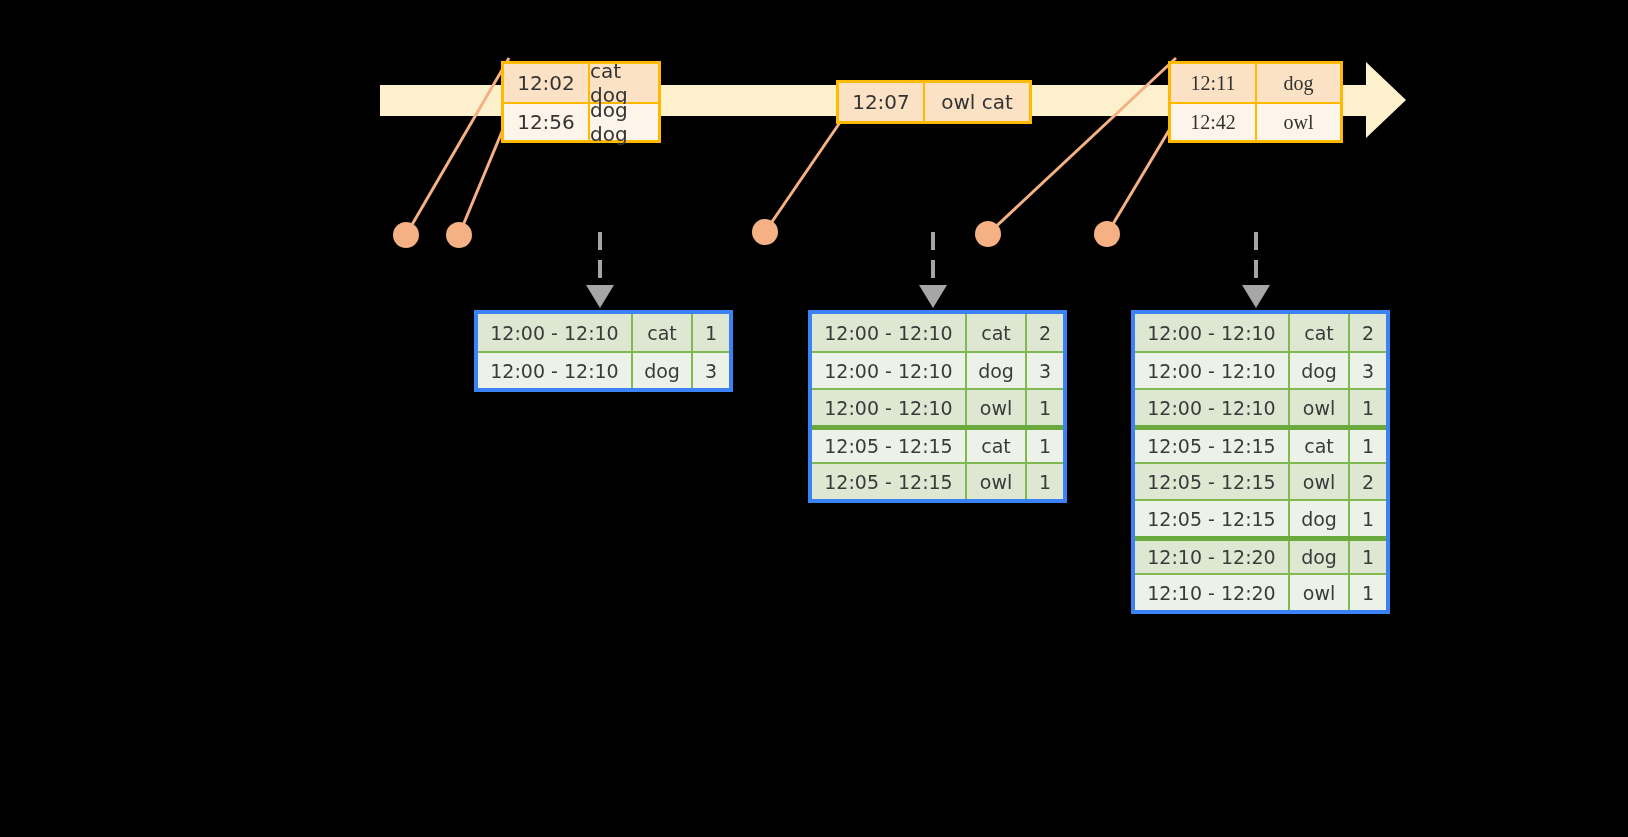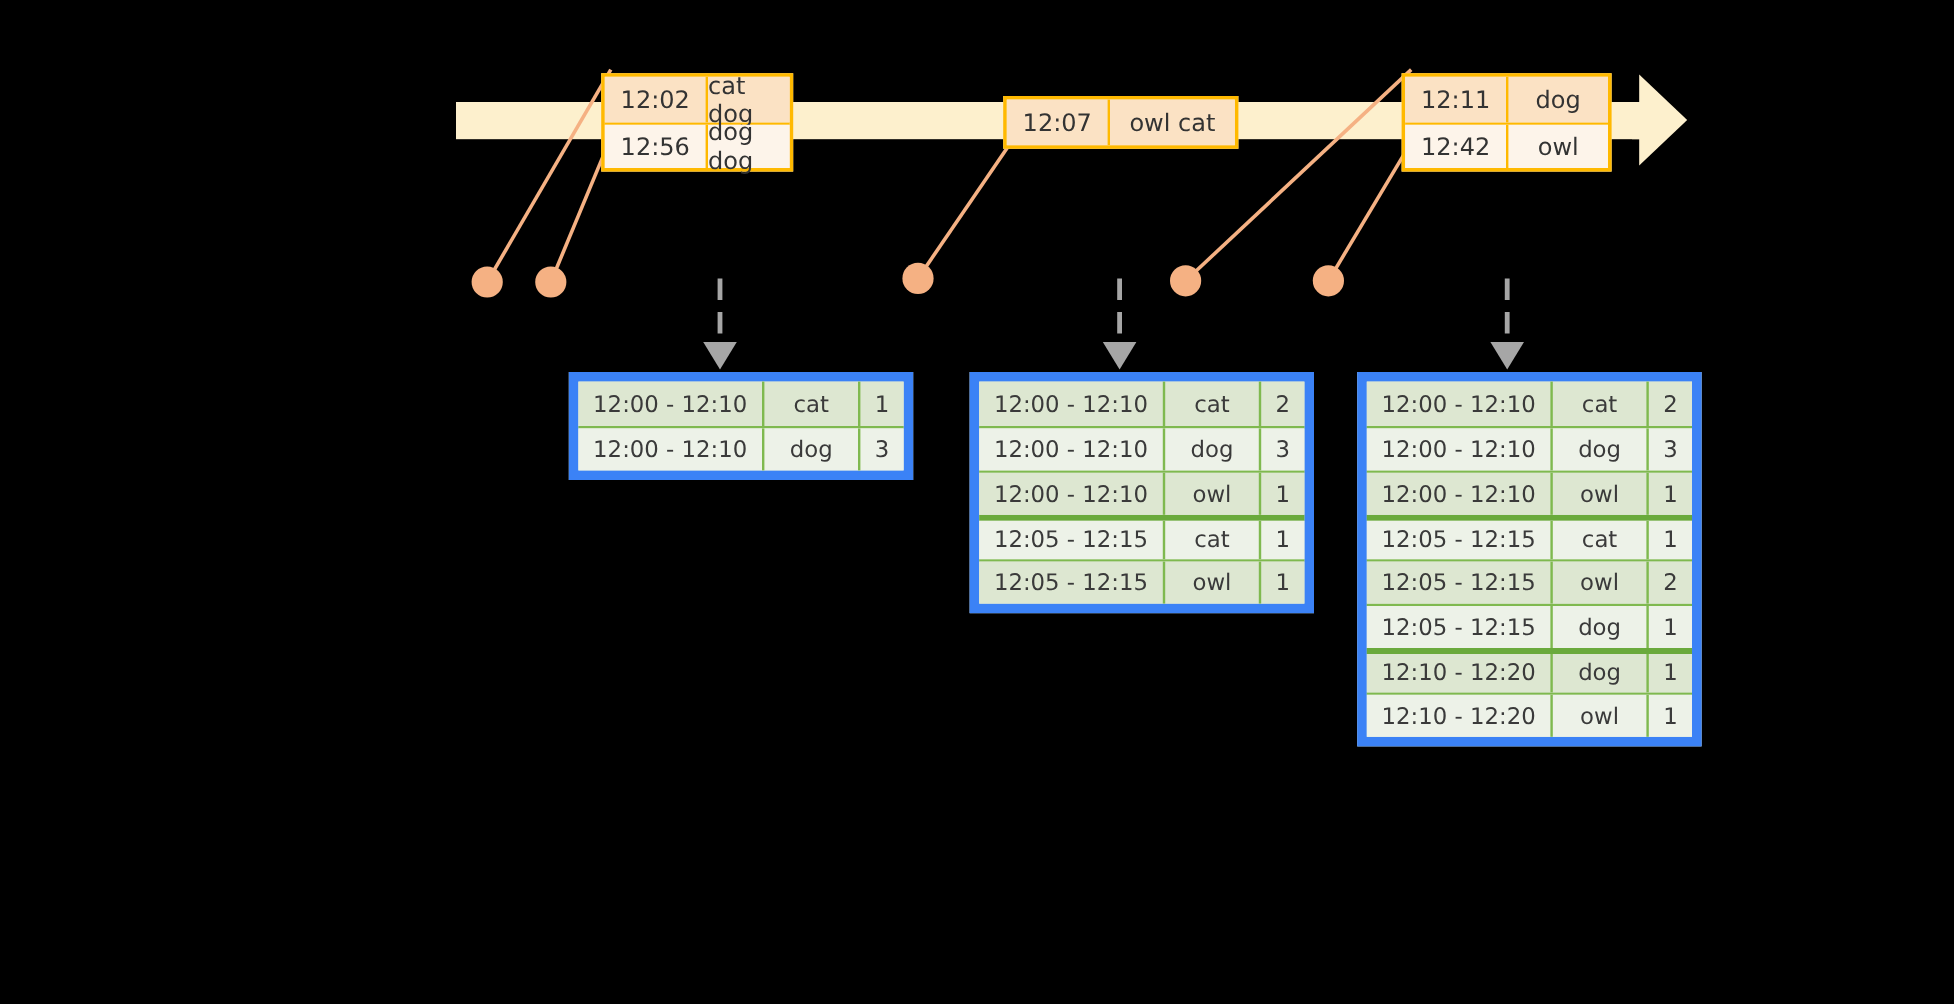--- a/index.html
+++ b/index.html
@@ -70,40 +70,40 @@
     background: #fbe2c4;
     box-sizing: border-box;
   }
   .ev-time { width: 84px; }
   .ev-words { flex: 1; border-left: 2px solid #ffb900; }
 
   #event-box-1 { left: 501px; top: 61px; width: 160px; }
   #event-box-1 .ev-words { width: 112px; }
   #event-box-2 { left: 836px; top: 80px; width: 196px; }
   #event-box-2 .ev-words { width: 112px; }
-  #event-box-3 { left: 1168px; top: 61px; width: 175px; }
+  #event-box-3 { left: 1168px; top: 61px; width: 175px; font-family: Liberation Serif, serif; }
   #event-box-3 .ev-words { width: 91px; }
 
   
   .connector-svg {
     position: absolute;
     left: 0; top: 0;
     width: 1628px;
     height: 837px;
     pointer-events: none;
   }
   .conn-line { stroke: #f5b183; stroke-width: 3; fill: none; }
   .conn-dot  { fill: #f5b183; }
   .dashed-arrow-line { stroke: #a6a6a6; stroke-width: 4; stroke-dasharray: 18 10; fill: none; }
   .dashed-arrow-head { fill: #a6a6a6; }
 
   
   .result-table {
     position: absolute;
-    border: 8px solid #3b82f6;
+    border: 4px solid #3b82f6;
     box-sizing: border-box;
     background: #e6eede;
   }
   .rt-row {
     display: flex;
     height: 37px;
     box-sizing: border-box;
   }
   .rt-row + .rt-row { border-top: 2px solid #7fb94f; }
   .rt-row.group-break { border-top: 5px solid #6aaa3c; }
@@ -111,21 +111,21 @@
     display: flex;
     align-items: center;
     justify-content: center;
     font-size: 19px;
     color: #3a3a3a;
     box-sizing: border-box;
     background: #dde7d1;
   }
   .rt-row.alt .rt-cell { background: #edf2e8; }
   .rt-window { width: 153px; }
-  .rt-key    { width: 80px; border-left: 2px solid #7fb94f; }
+  .rt-key    { width: 60px; border-left: 2px solid #7fb94f; }
   .rt-count  { width: 38px; border-left: 2px solid #7fb94f; }
 
   #result-table-1 { left: 474px; top: 310px; }
   #result-table-2 { left: 808px; top: 310px; }
   #result-table-3 { left: 1131px; top: 310px; }
 </style>
 </head>
 <body>
 
 <div id="canvas">

